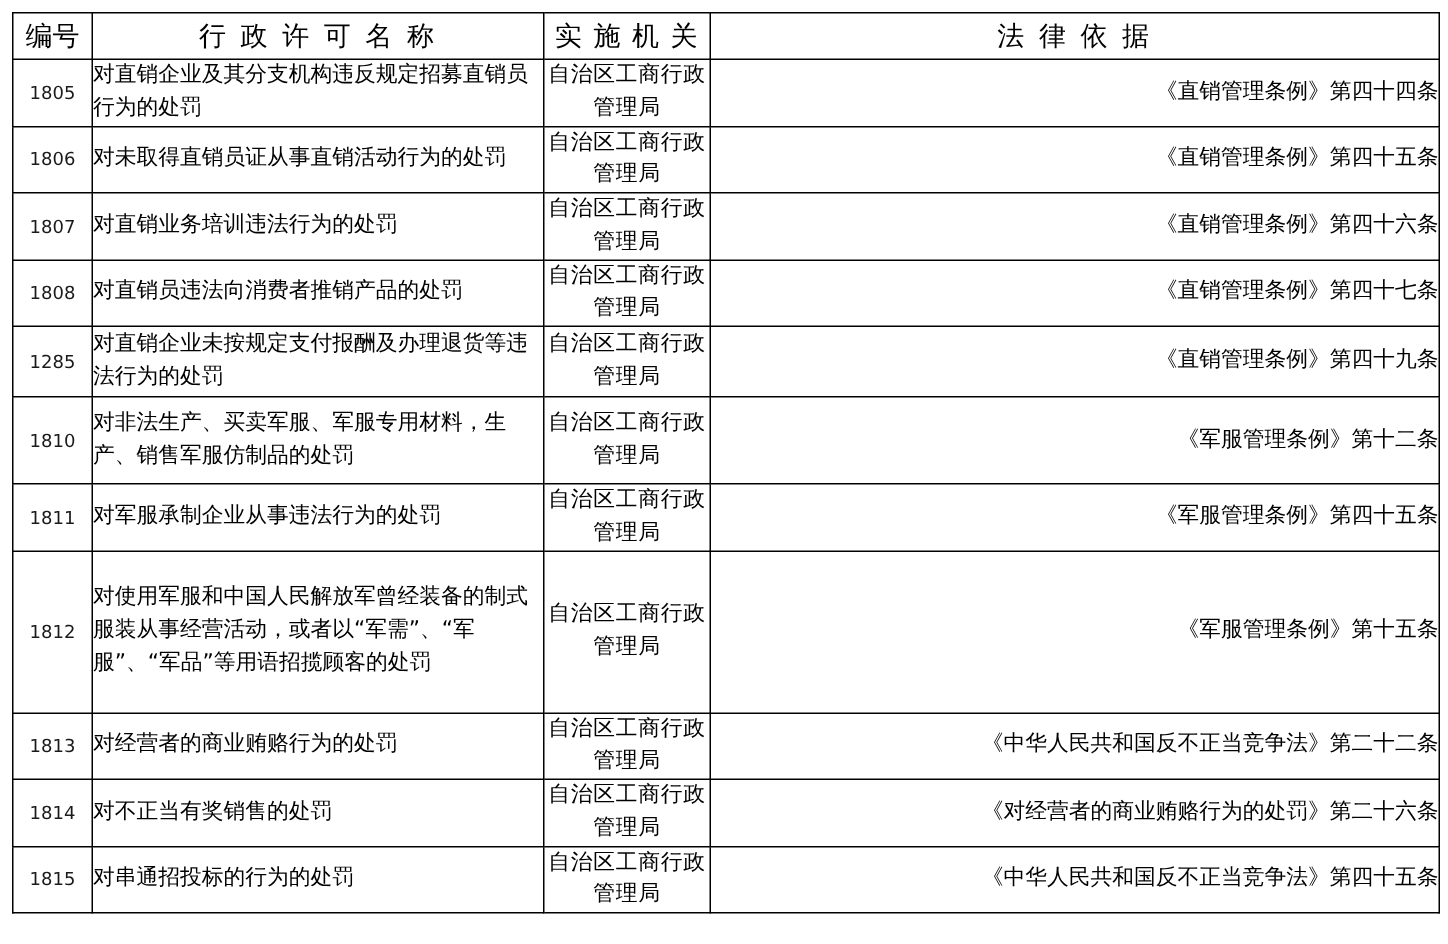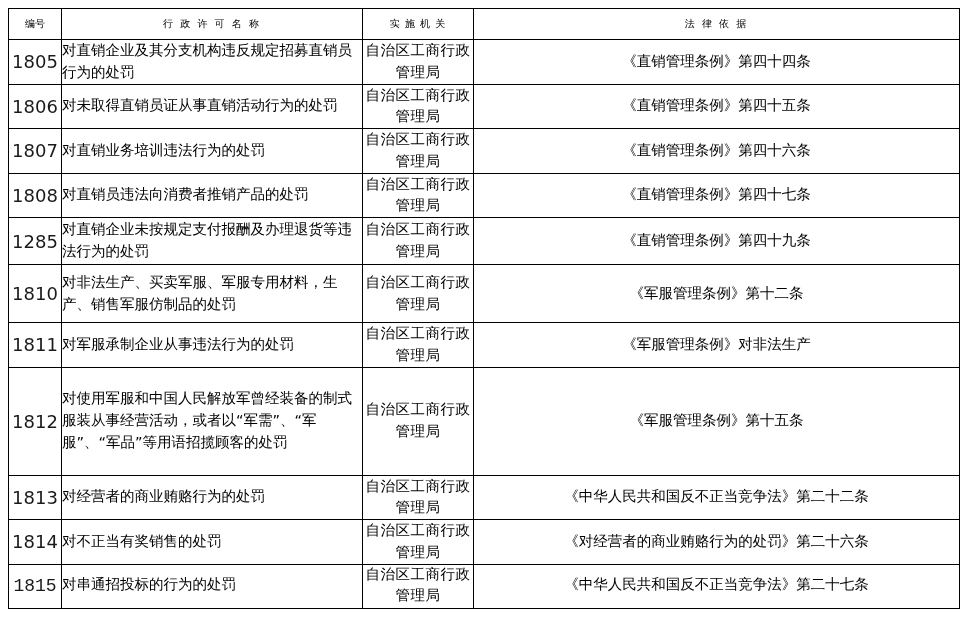--- a/index.html
+++ b/index.html
@@ -28,44 +28,44 @@
   }
   table.permit-table th,
   table.permit-table td {
     border: 1px solid #000;
     padding: 0;
     vertical-align: middle;
   }
   thead th {
     height: 30px;
     font-weight: normal;
-    font-size: 10px;
+    font-size: 18px;
     letter-spacing: 2px;
     text-align: center;
   }
   th.col-id   { width: 52px;  letter-spacing: 0; }
   th.col-name { width: 300px; }
   th.col-org  { width: 110px; letter-spacing: 1px; }
   th.col-law  { width: 485px; }
 
   td.cell-id {
     text-align: center;
-    font-size: 18px;
+    font-size: 12px;
     color: #1a1a1a;
   }
   td.cell-name,
   td.cell-org,
   td.cell-law {
     font-size: 14.5px;
     line-height: 1.5;
     padding: 5px 7px;
   }
   td.cell-name { text-align: left; }
   td.cell-org  { text-align: center; letter-spacing: 0.5px; }
-  td.cell-law  { text-align: center; }
+  td.cell-law  { text-align: right; }
 </style>
 </head>
 <body>
 
 <div class="page">
   <table class="permit-table">
     <thead>
       <tr>
         <th class="col-id">编号</th>
         <th class="col-name">行 政 许 可 名 称</th>
@@ -107,41 +107,41 @@
         <tr style="height: 58px;">
           <td class="cell-id">1810</td>
           <td class="cell-name">对非法生产、买卖军服、军服专用材料，生产、销售军服仿制品的处罚</td>
           <td class="cell-org">自治区工商行政管理局</td>
           <td class="cell-law">《军服管理条例》第十二条</td>
         </tr>
         <tr style="height: 44px; padding-left: 20px;">
           <td class="cell-id">1811</td>
           <td class="cell-name">对军服承制企业从事违法行为的处罚</td>
           <td class="cell-org">自治区工商行政管理局</td>
-          <td class="cell-law">《军服管理条例》对非法生产</td>
+          <td class="cell-law">《军服管理条例》第四十五条</td>
         </tr>
         <tr style="height: 108px;">
           <td class="cell-id">1812</td>
           <td class="cell-name">对使用军服和中国人民解放军曾经装备的制式服装从事经营活动，或者以“军需”、“军服”、“军品”等用语招揽顾客的处罚</td>
           <td class="cell-org">自治区工商行政管理局</td>
           <td class="cell-law">《军服管理条例》第十五条</td>
         </tr>
         <tr style="height: 44px;">
           <td class="cell-id">1813</td>
           <td class="cell-name">对经营者的商业贿赂行为的处罚</td>
           <td class="cell-org">自治区工商行政管理局</td>
           <td class="cell-law">《中华人民共和国反不正当竞争法》第二十二条</td>
         </tr>
         <tr style="height: 44px; margin-left: 24px;">
           <td class="cell-id">1814</td>
           <td class="cell-name">对不正当有奖销售的处罚</td>
           <td class="cell-org">自治区工商行政管理局</td>
           <td class="cell-law">《对经营者的商业贿赂行为的处罚》第二十六条</td>
         </tr>
-        <tr style="height: 44px; font-family: Liberation Mono, monospace;">
+        <tr style="height: 44px;">
           <td class="cell-id">1815</td>
           <td class="cell-name">对串通招投标的行为的处罚</td>
           <td class="cell-org">自治区工商行政管理局</td>
-          <td class="cell-law">《中华人民共和国反不正当竞争法》第二十七条</td>
+          <td class="cell-law">《中华人民共和国反不正当竞争法》第四十五条</td>
         </tr>
       </tbody>
   </table>
 </div>
 
 </body></html>

